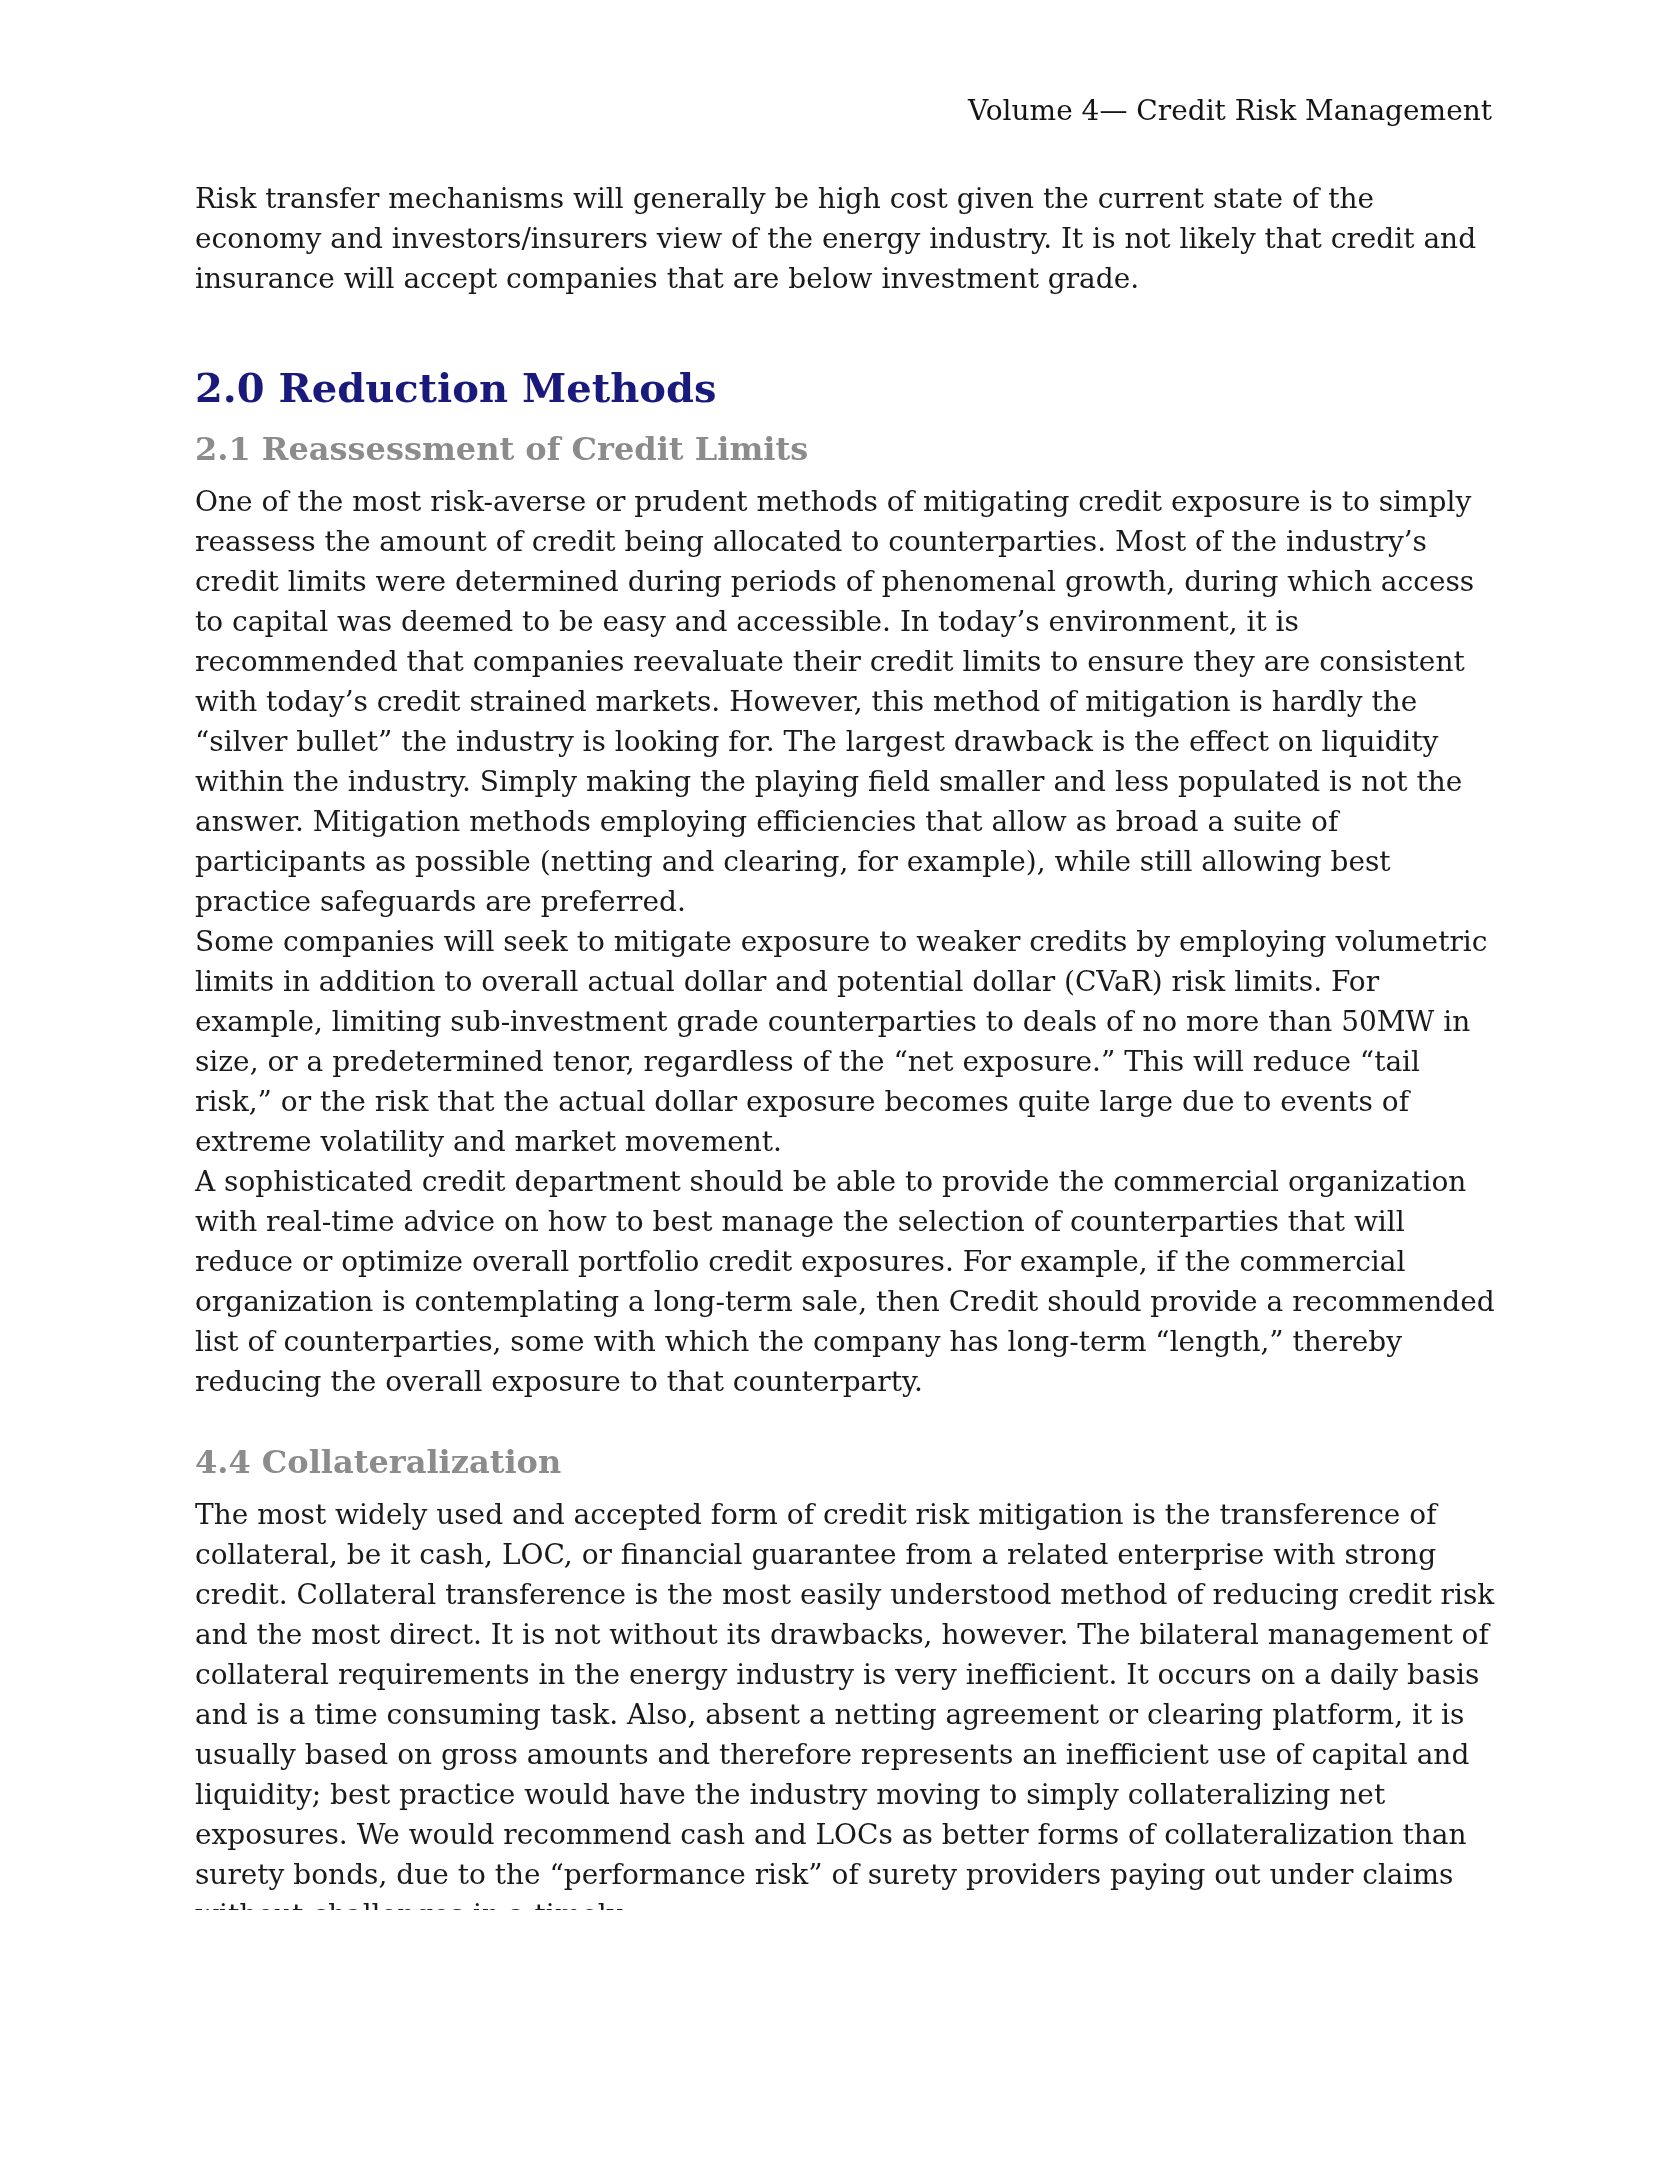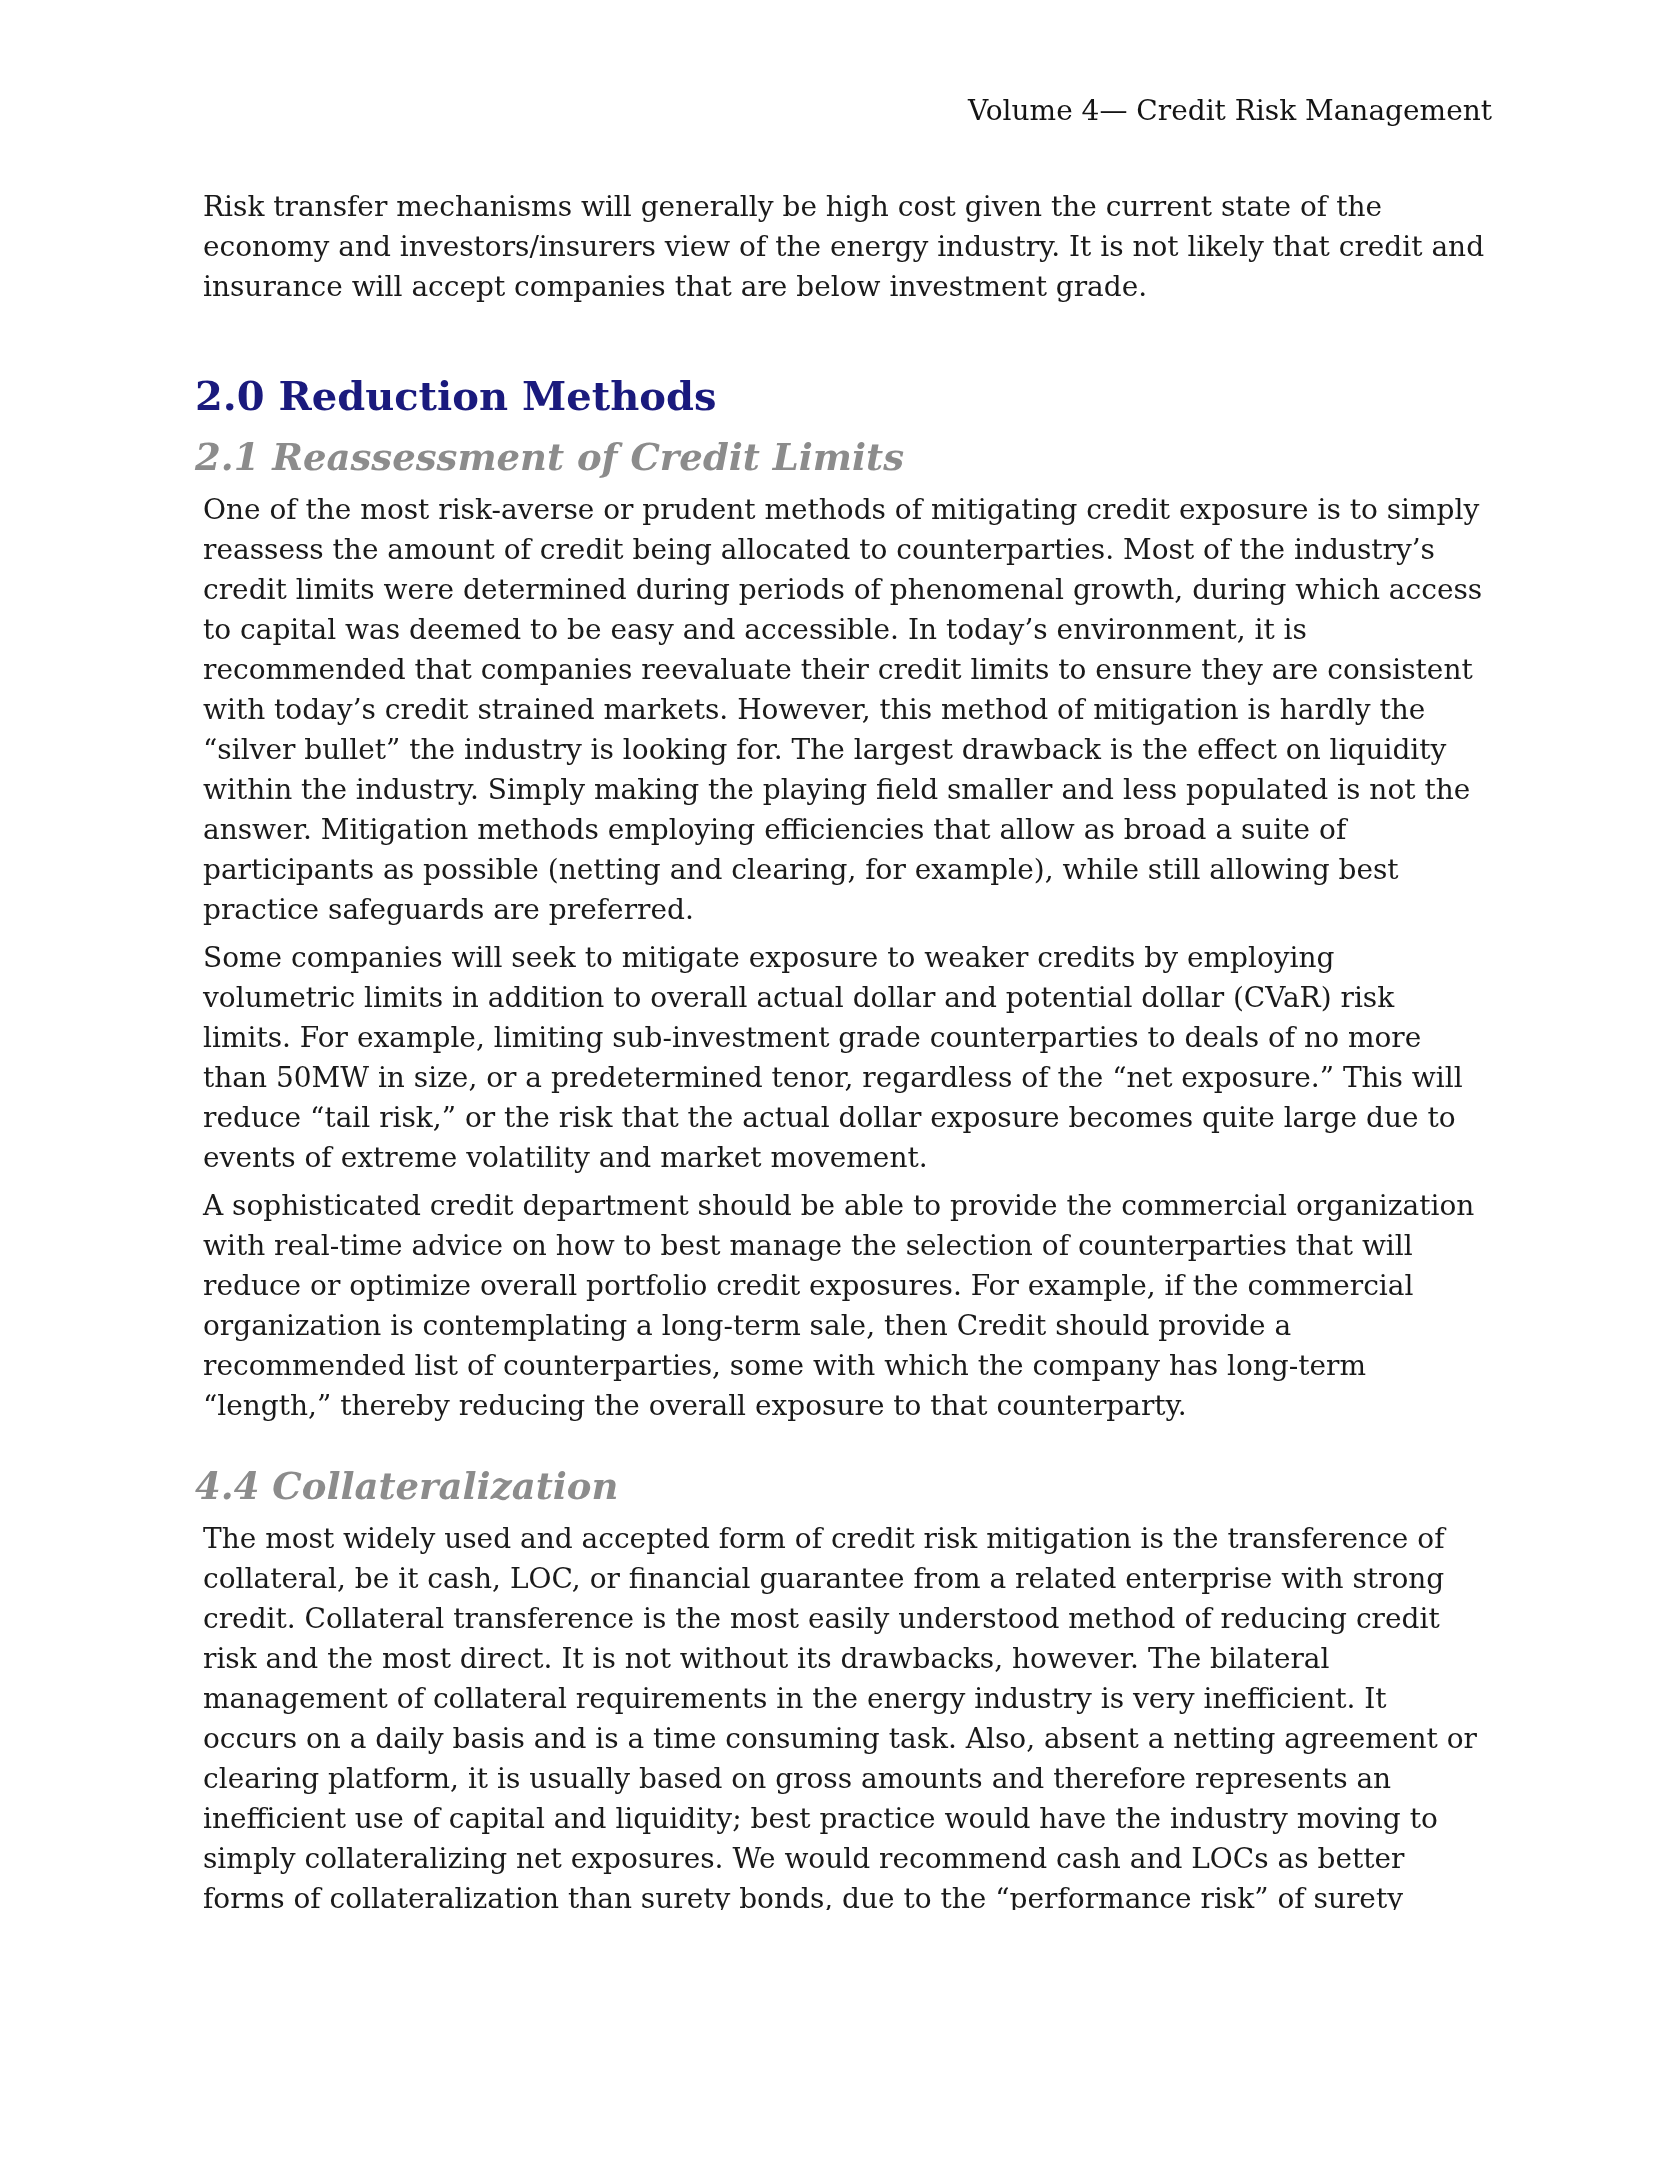--- a/index.html
+++ b/index.html
@@ -22,35 +22,34 @@
   }
   .content {
     position: absolute;
     top: 179px;
     left: 195px;
     width: 1301px;
   }
   .body-para {
     font-size: 28px;
     line-height: 40px;
-    margin: 8px;
+    margin: 0;
     text-align: left;
   }
   .section-heading {
     font-size: 40px;
     line-height: 45px;
     font-weight: bold;
     color: #1a1a7d;
     margin: 66px 0 0 0;
   }
   .subsection-heading {
-    font-size: 37px;
+    font-size: 32px;
     line-height: 40px;
     font-weight: bold;
-    font-style: italic;
     color: #8c8c8c;
     margin: 40px 0 13px 0;
   }
   .subsection:first-of-type .subsection-heading { margin-top: 19px; }
   .footer-copyright {
     position: absolute;
     left: 195px;
     top: 2021px;
     font-size: 27px;
     margin-top: 36px;

